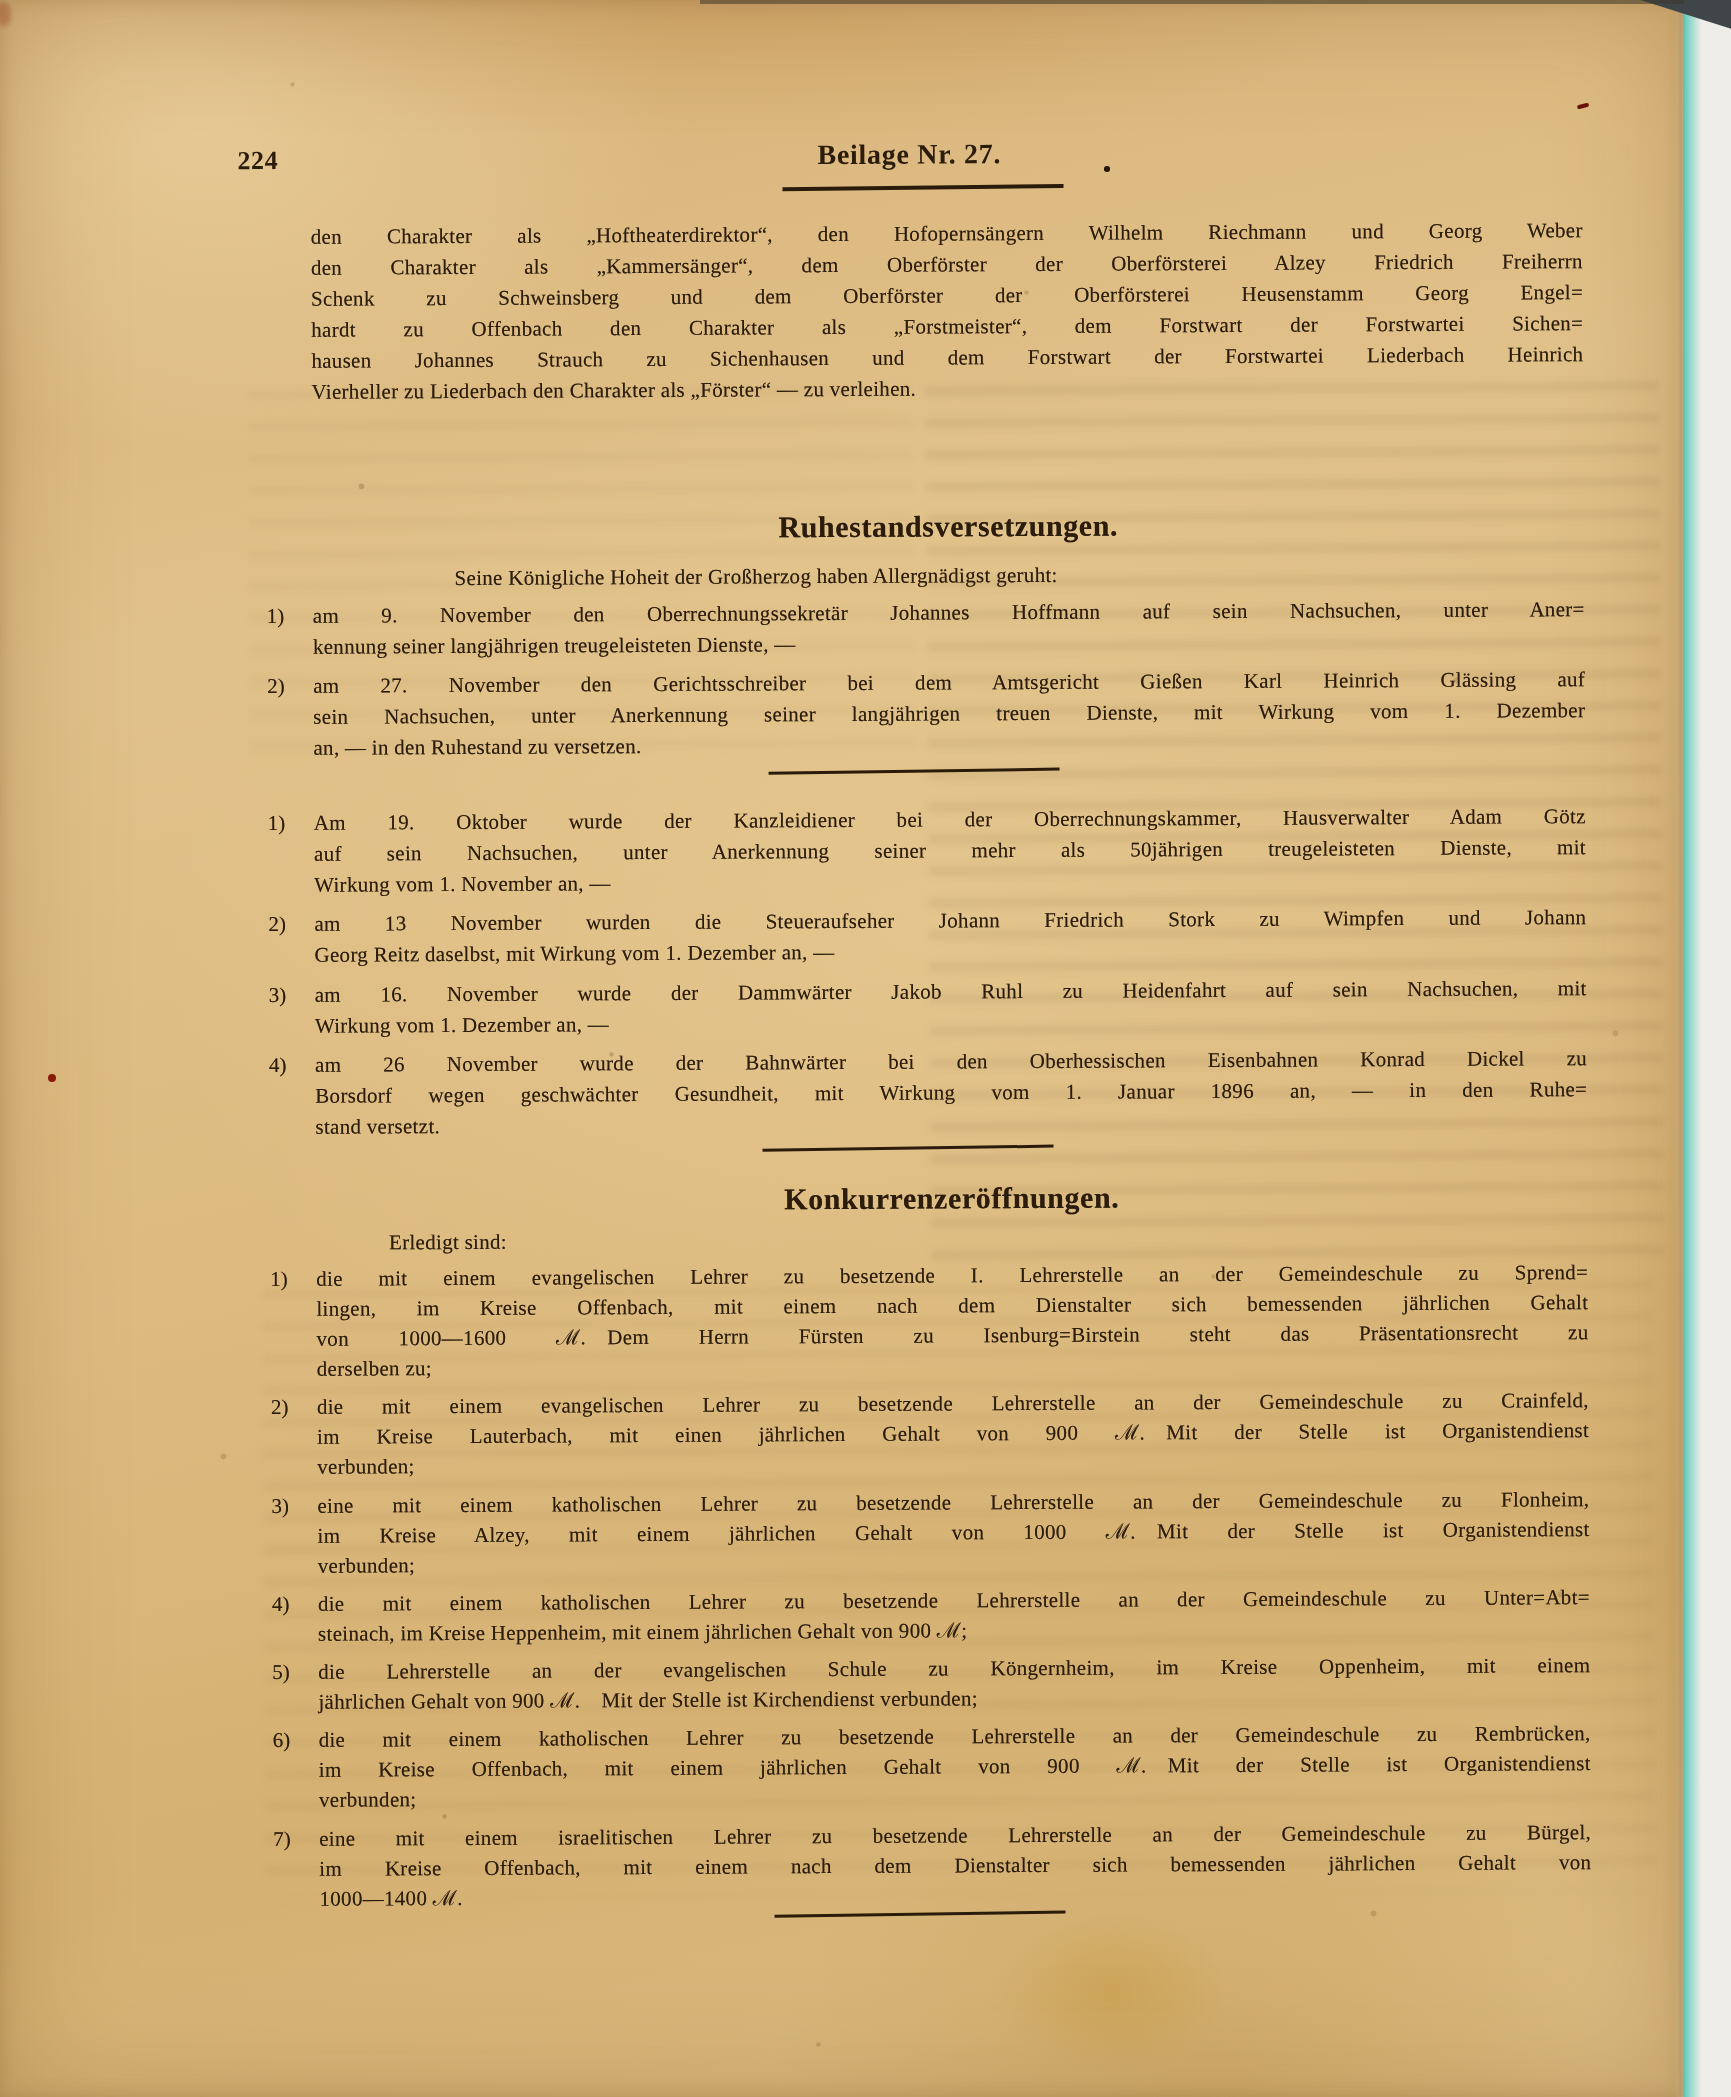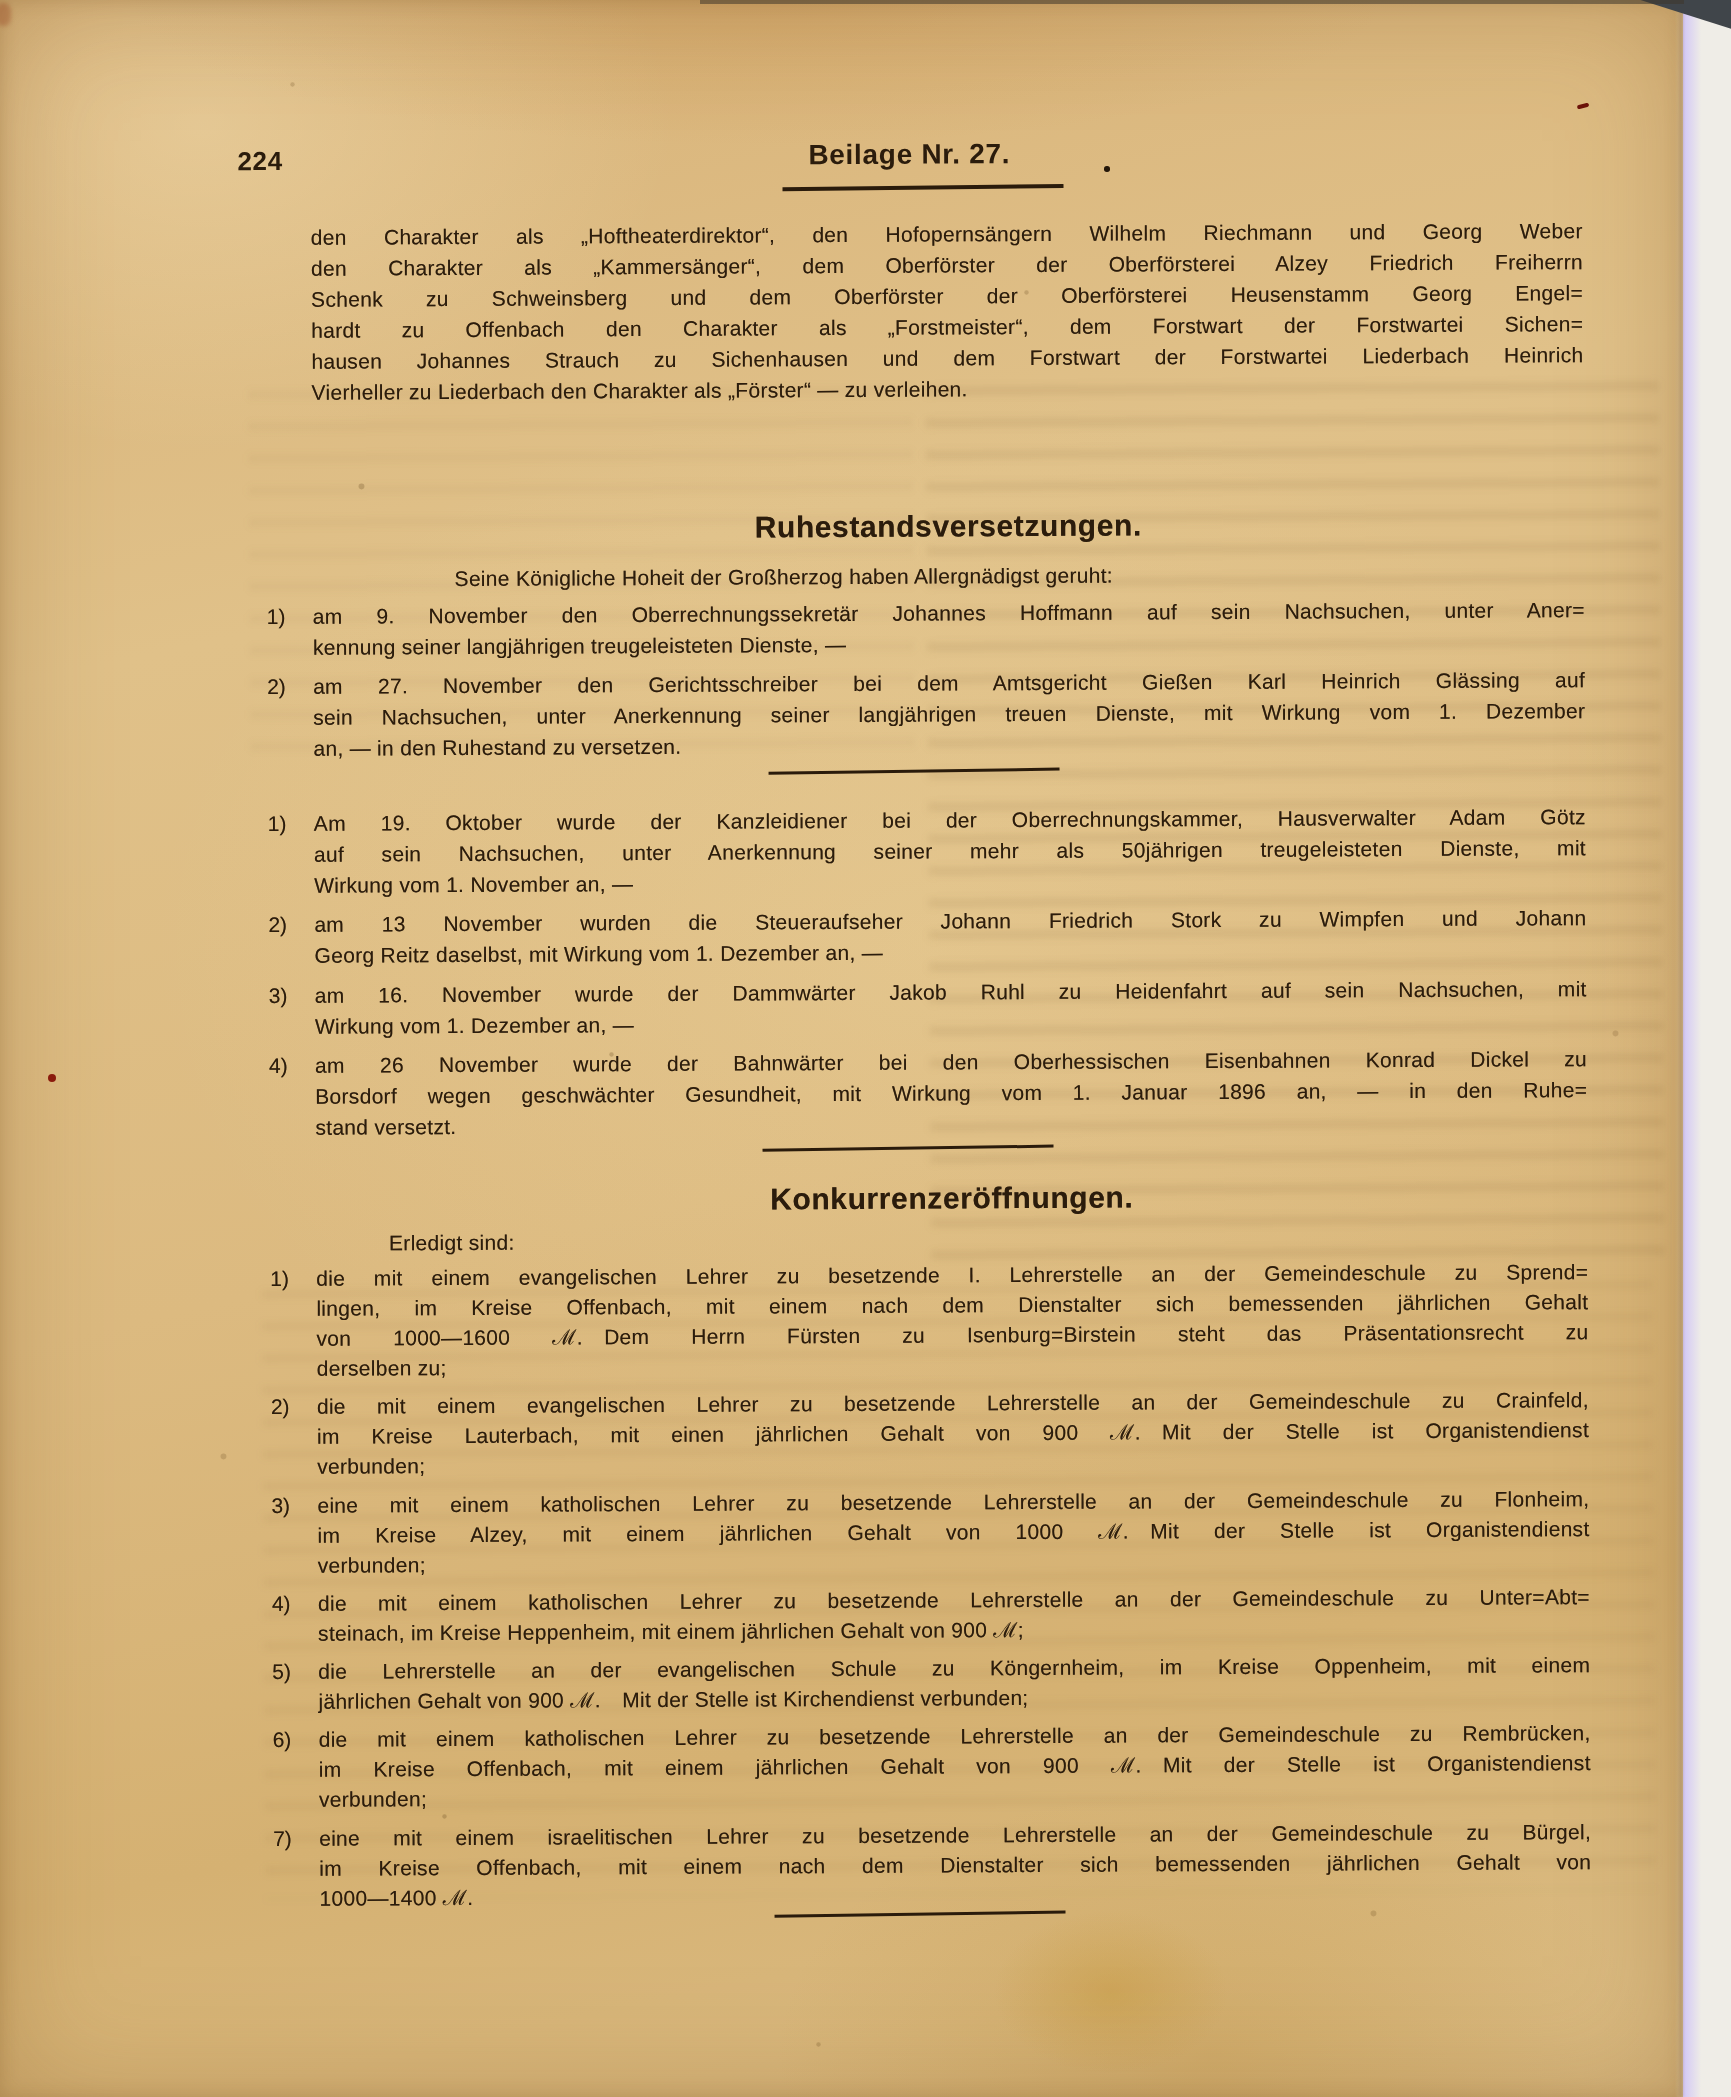--- a/index.html
+++ b/index.html
@@ -1,17 +1,17 @@
 <!DOCTYPE html>
 <html style="font-size:11px"><head>
 <meta charset="utf-8">
 <style>
   html,body{margin:0;padding:0;background:#e9e7e1;}
   .canvas{position:relative;width:1732px;height:2097px;overflow:hidden;
-    font-family:Liberation Sans, sans-serif;color:#2b1c0c;background:#c4b5fd;}
+    font-family:Liberation Serif, serif;color:#2b1c0c;background:#14b8a6;}
   
   .paper{position:absolute;left:0;top:0;width:1683px;height:2097px;
     background:
       radial-gradient(900px 208px at 45% 0%, rgba(196,134,62,.22), transparent 70%),
       radial-gradient(762px 526px at 12% 6%, rgba(255,243,205,.30), transparent 62%),
       radial-gradient(180px 125px at 66% 95%, rgba(198,152,60,.45), transparent 65%),
       radial-gradient(623px 388px at 72% 98%, rgba(186,140,58,.28), transparent 70%),
       radial-gradient(1039px 762px at 55% 45%, rgba(250,232,180,.20), transparent 75%),
       linear-gradient(168deg,#d8b278 0%,#e0c189 28%,#dcba80 55%,#d5b172 78%,#dcbd85 100%);
     box-shadow:inset 0 0 118px rgba(132,88,34,.34), inset 0 0 18px rgba(120,78,30,.25);}

